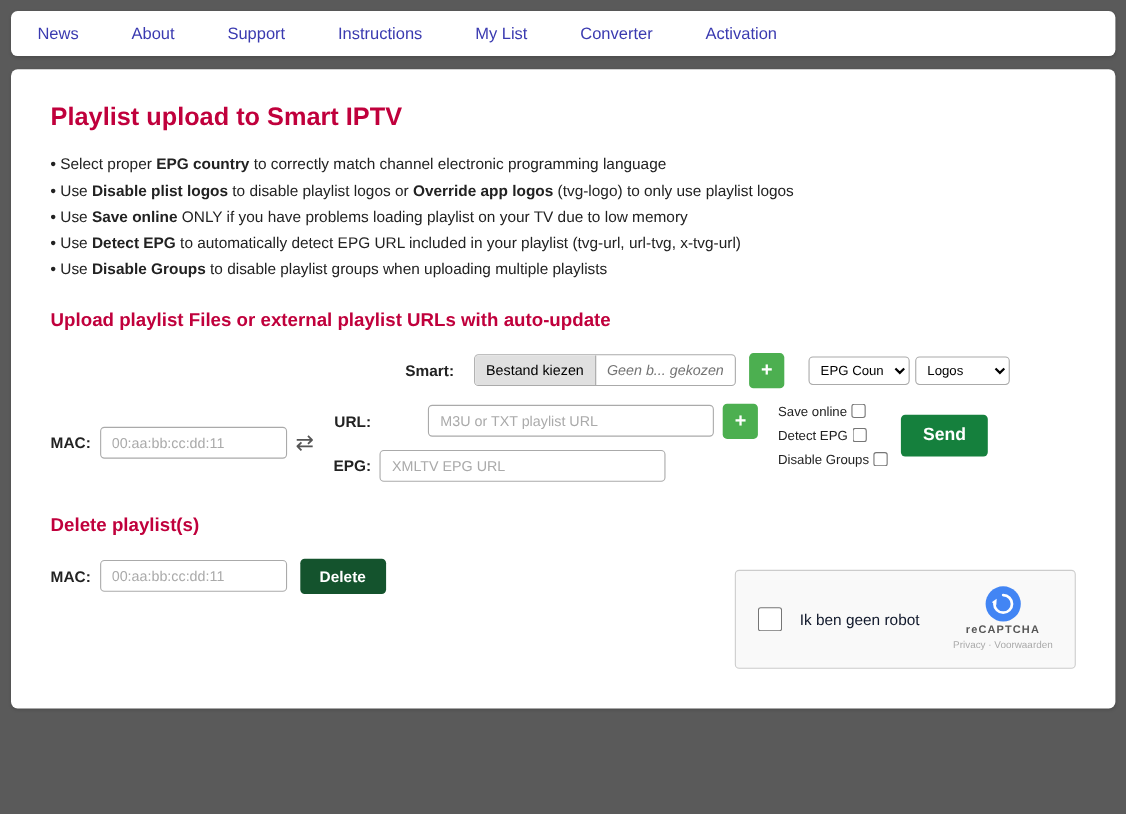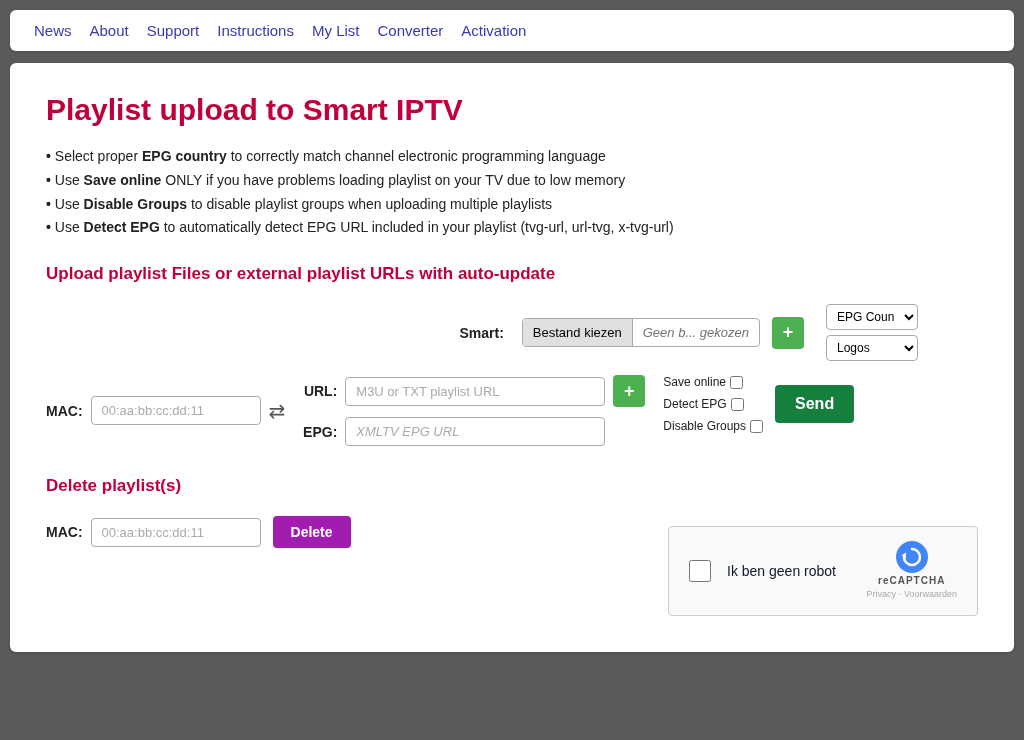--- a/index.html
+++ b/index.html
@@ -10,40 +10,40 @@
       color: #222;
       min-height: 740px;
       padding: 10px;
     }
     #nav-bar {
       background: #fff;
       border-radius: 6px;
       padding: 12px 24px;
       display: flex;
       align-items: center;
-      gap: 18px;
+      gap: 48px;
       margin-bottom: 12px;
       box-shadow: 0 1px 3px rgba(0,0,0,0.15);
     }
     .nav-link {
       color: #3a3ab0;
       text-decoration: none;
       font-size: 15px;
       font-weight: 500;
       cursor: pointer;
     }
     #main-card {
       background: #fff;
       border-radius: 6px;
       padding: 30px 36px 36px 36px;
       box-shadow: 0 1px 3px rgba(0,0,0,0.15);
     }
     .page-title {
       color: #c0003c;
-      font-size: 30px;
+      font-size: 23px;
       font-weight: bold;
       margin-bottom: 18px;
     }
     .bullet-list {
       list-style: none;
       margin-bottom: 24px;
       line-height: 1.7;
     }
     .bullet-list li::before {
       content: "• ";
@@ -62,22 +62,22 @@
       border: 1px solid #aaa;
       border-radius: 4px;
       padding: 6px 10px;
       font-size: 13px;
       color: #888;
       background: #fff;
       outline: none;
     }
     .input-text::placeholder { color: #aaa; }
     .mac-input { width: 170px; }
-    .url-input { width: 260px; }
-    .epg-input { width: 260px; font-style: italic; }
+    .url-input { width: 260px; margin-left: 44px; }
+    .epg-input { width: 260px; }
     .file-area {
       display: flex;
       align-items: flex-start;
       border: 1px solid #aaa;
       border-radius: 4px;
       overflow: hidden;
       background: #fff;
     }
     .file-btn {
       background: #e0e0e0;
@@ -105,21 +105,21 @@
       width: 32px;
       height: 32px;
       cursor: pointer;
       display: flex;
       align-items: center;
       justify-content: center;
       flex-shrink: 0;
     }
     .epg-select-group {
       display: flex;
-      flex-direction: column;
+      flex-direction: row;
       gap: 5px;
       margin-left: 10px;
     }
     .epg-select, .logos-select {
       border: 1px solid #aaa;
       border-radius: 4px;
       padding: 4px 6px;
       font-size: 12px;
       background: #fff;
       cursor: pointer;
@@ -149,21 +149,21 @@
     }
     .swap-icon {
       font-size: 20px;
       color: #555;
       cursor: pointer;
       flex-shrink: 0;
     }
     
     .delete-section { margin-top: 10px; }
     .delete-btn {
-      background: #a21caf;
+      background: #14532d;
       color: #fff;
       border: none;
       border-radius: 4px;
       padding: 8px 18px;
       font-size: 14px;
       font-weight: bold;
       cursor: pointer;
       margin-left: 12px;
     }
     .captcha-box {
@@ -239,23 +239,24 @@
   <a class="nav-link">My List</a>
   <a class="nav-link">Converter</a>
   <a class="nav-link">Activation</a>
 </div>
 
 <div id="main-card">
   <div class="page-title">Playlist upload to Smart IPTV</div>
 
   <ul class="bullet-list">
     <li>Select proper <b>EPG country</b> to correctly match channel electronic programming language</li>
+    <li>Use <b>Disable plist logos</b> to disable playlist logos or <b>Override app logos</b> (tvg-logo) to only use playlist logos</li>
     <li>Use <b>Save online</b> ONLY if you have problems loading playlist on your TV due to low memory</li>
+    <li>Use <b>Detect EPG</b> to automatically detect EPG URL included in your playlist (tvg-url, url-tvg, x-tvg-url)</li>
     <li>Use <b>Disable Groups</b> to disable playlist groups when uploading multiple playlists</li>
-    <li>Use <b>Detect EPG</b> to automatically detect EPG URL included in your playlist (tvg-url, url-tvg, x-tvg-url)</li>
   </ul>
 
   <div class="upload-section">
     <div class="section-title">Upload playlist Files or external playlist URLs with auto-update</div>
 
     <div style="display:flex; align-items:center; margin-bottom:14px; gap:12px; justify-content:flex-end; padding-right:60px;">
       <span style="font-weight:bold; margin-right:6px;">Smart:</span>
       <div class="file-area">
         <button class="file-btn">Bestand kiezen</button>
         <span class="file-name">Geen b... gekozen</span>

